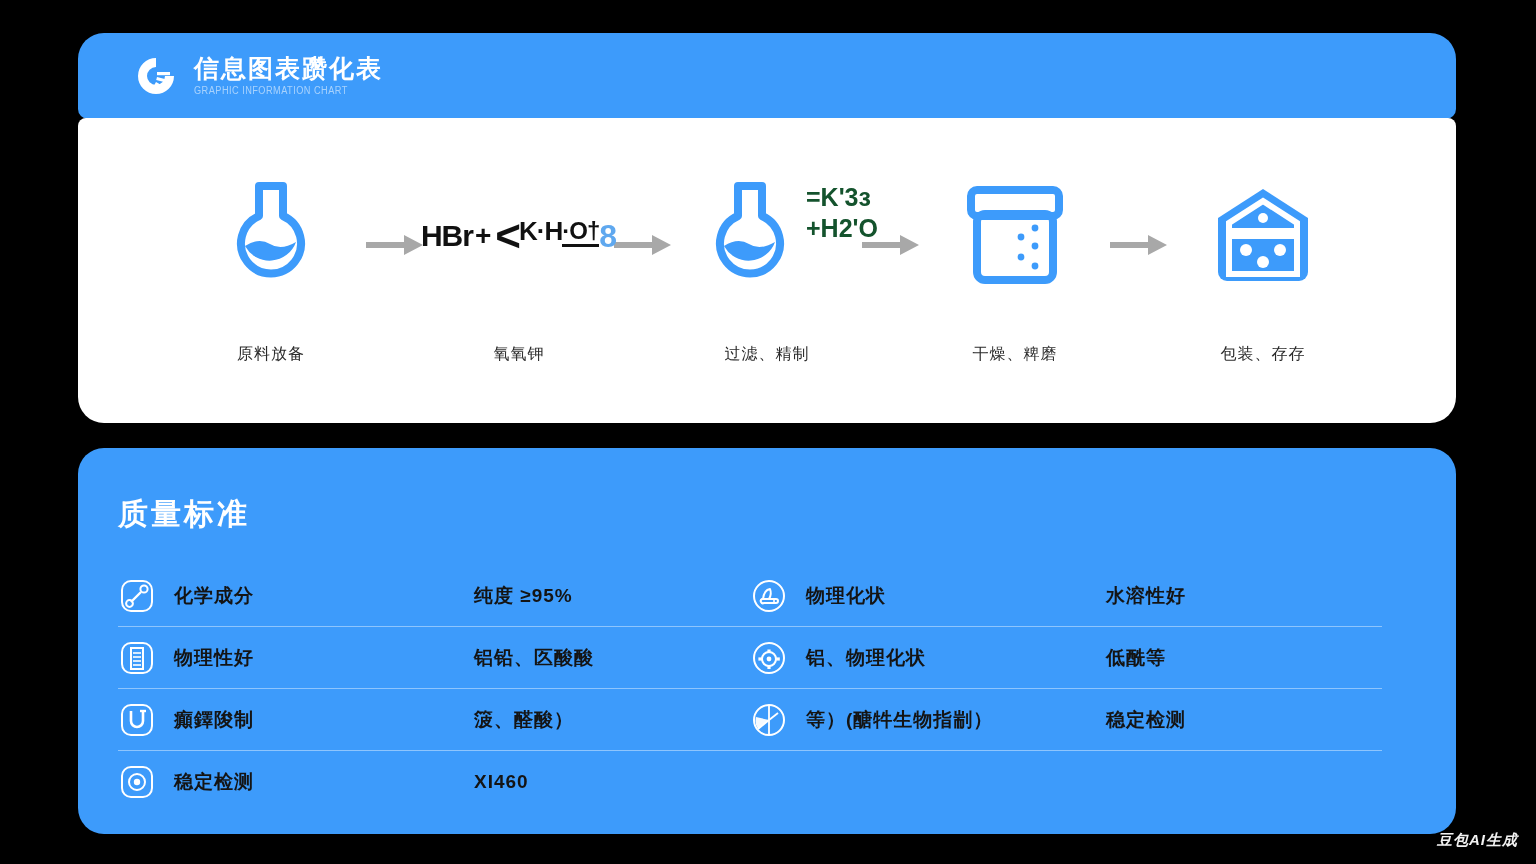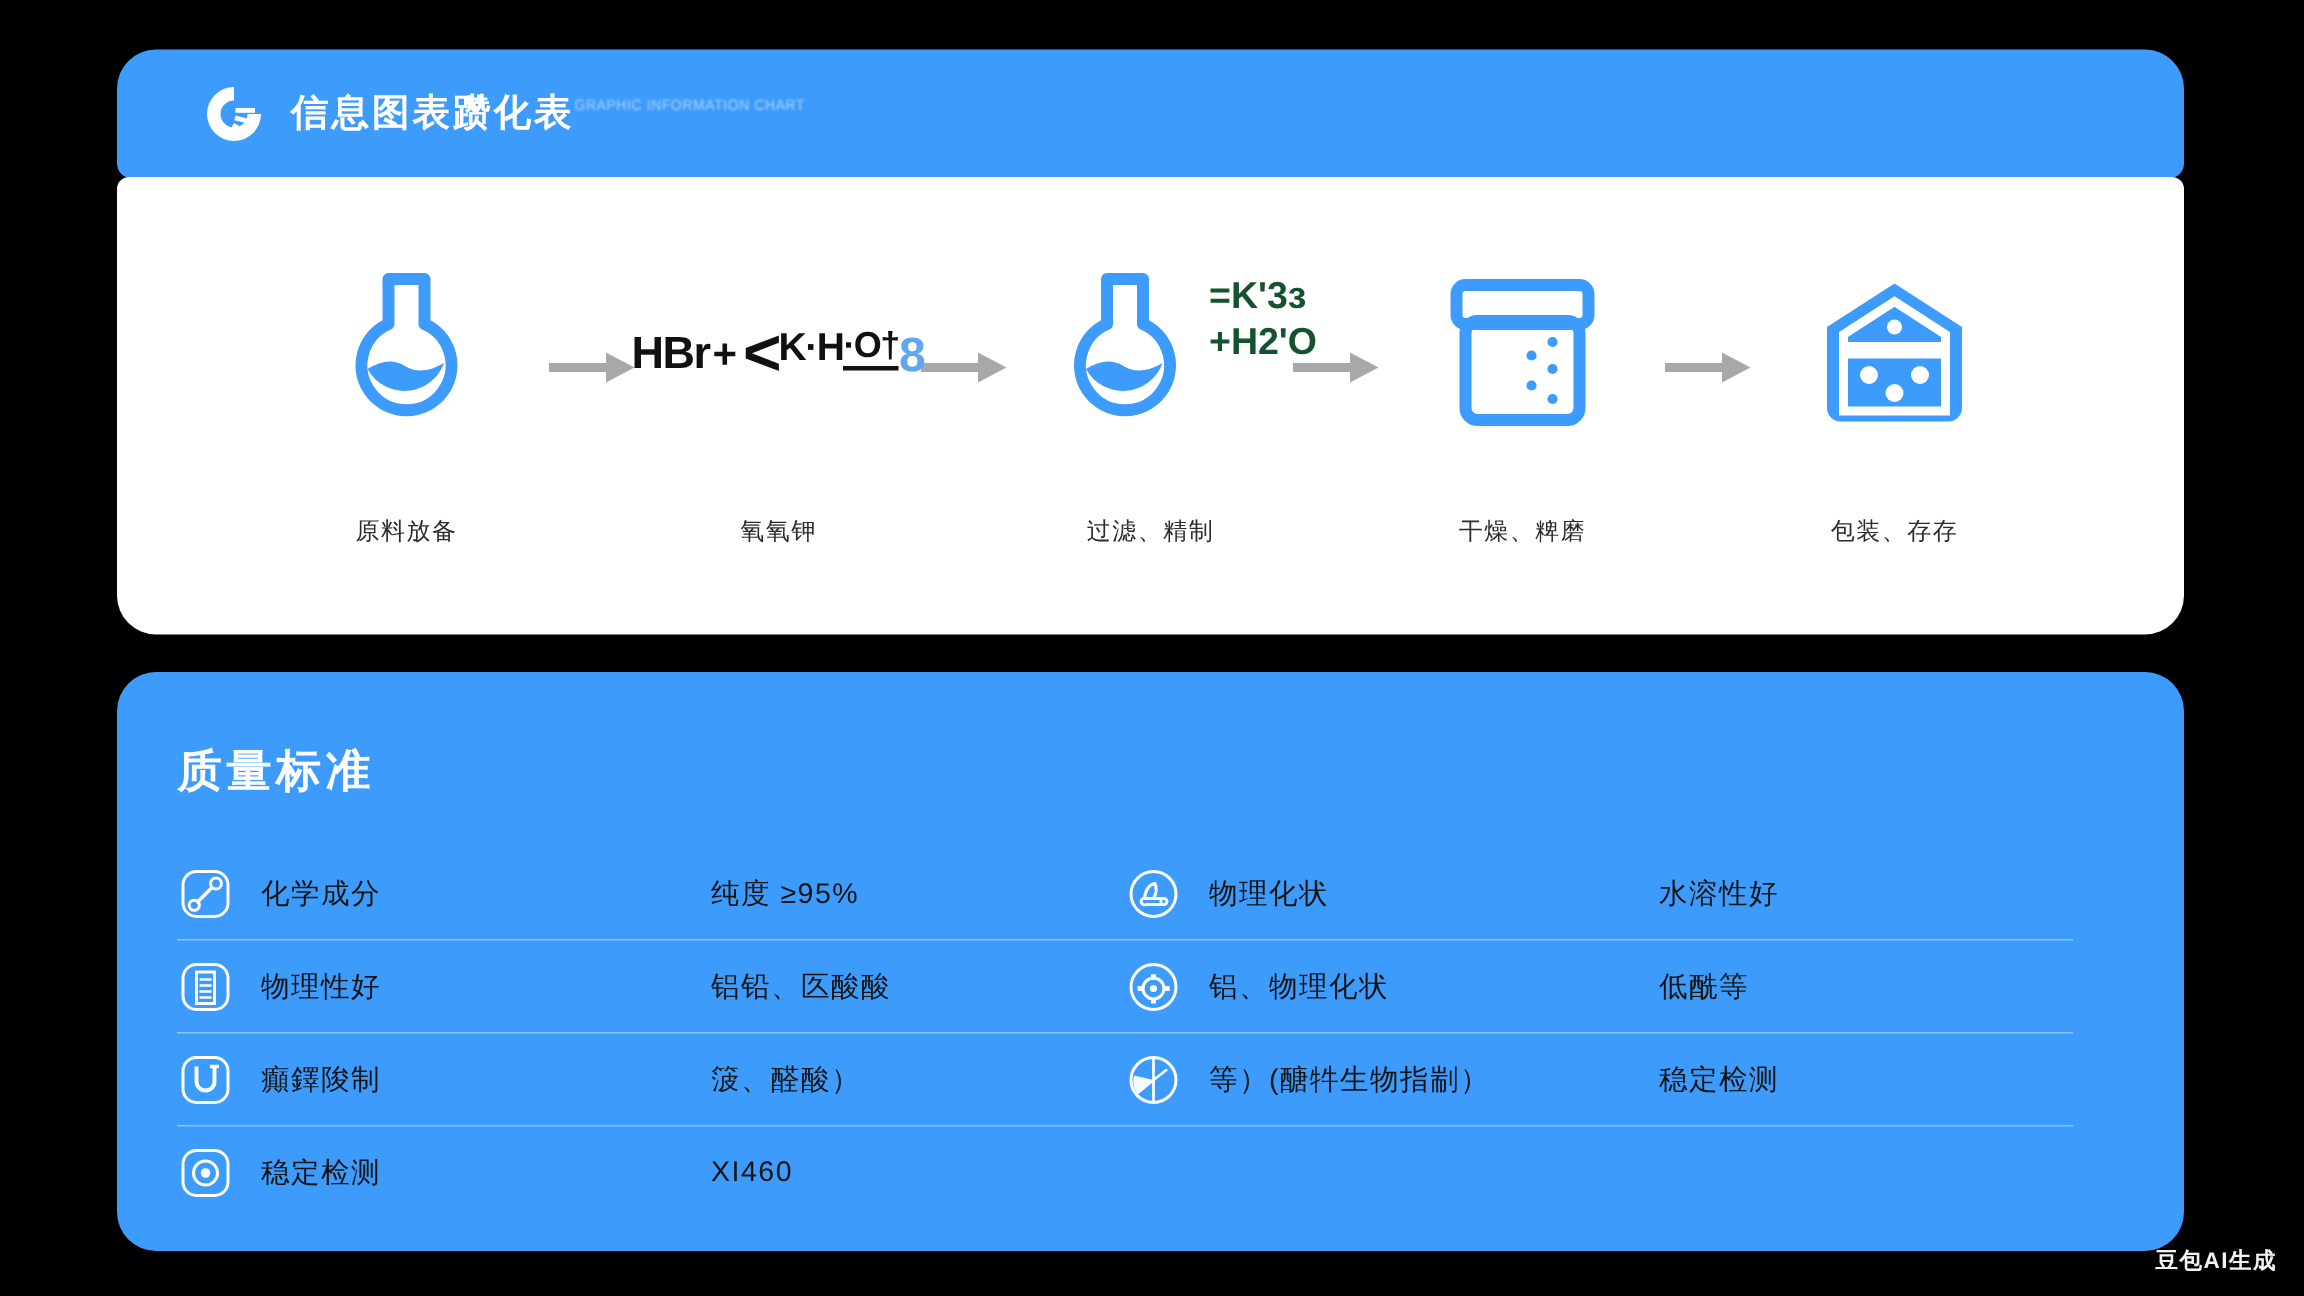--- a/index.html
+++ b/index.html
@@ -26,21 +26,21 @@
     align-items: center;
     padding-left: 56px;
   }
   .logo-mark {
     width: 44px; height: 44px;
     position: relative;
     flex: 0 0 44px;
     margin-right: 16px;
   }
   .logo-mark svg { display:block; }
-  .title-group { display: flex; flex-direction: row; }
+  .title-group { display: flex; flex-direction: column; }
   .title-main {
     color: #ffffff;
     font-size: 25px;
     font-weight: bold;
     letter-spacing: 2px;
     line-height: 1.1;
   }
   .title-sub {
     color: rgba(255,255,255,0.55);
     font-size: 10px;
@@ -167,20 +167,21 @@
     display: flex;
     border-bottom: 1px solid rgba(255,255,255,0.42);
     height: 62px;
     align-items: center;
   }
   .q-row:last-child { border-bottom: none; }
   .q-cell {
     display: flex;
     align-items: center;
     width: 50%;
+    font-weight: bold;
   }
   .q-icon {
     flex: 0 0 38px;
     width: 38px; height: 38px;
     display: flex;
     align-items: center;
     justify-content: center;
     margin-right: 18px;
   }
   .q-icon svg { display: block; }
@@ -202,20 +203,21 @@
   
   .watermark {
     position: absolute;
     right: 18px; bottom: 14px;
     color: #ffffff;
     font-size: 15px;
     font-weight: bold;
     letter-spacing: 1px;
     opacity: 0.95;
     text-shadow: 0 1px 2px rgba(0,0,0,0.35);
+    font-style: italic;
   }
 </style>
 </head>
 <body>
 
 <div class="stage">
 
   <div class="header-bar">
     <div class="logo-mark">
       <svg width="44" height="44" viewBox="0 0 44 44">

